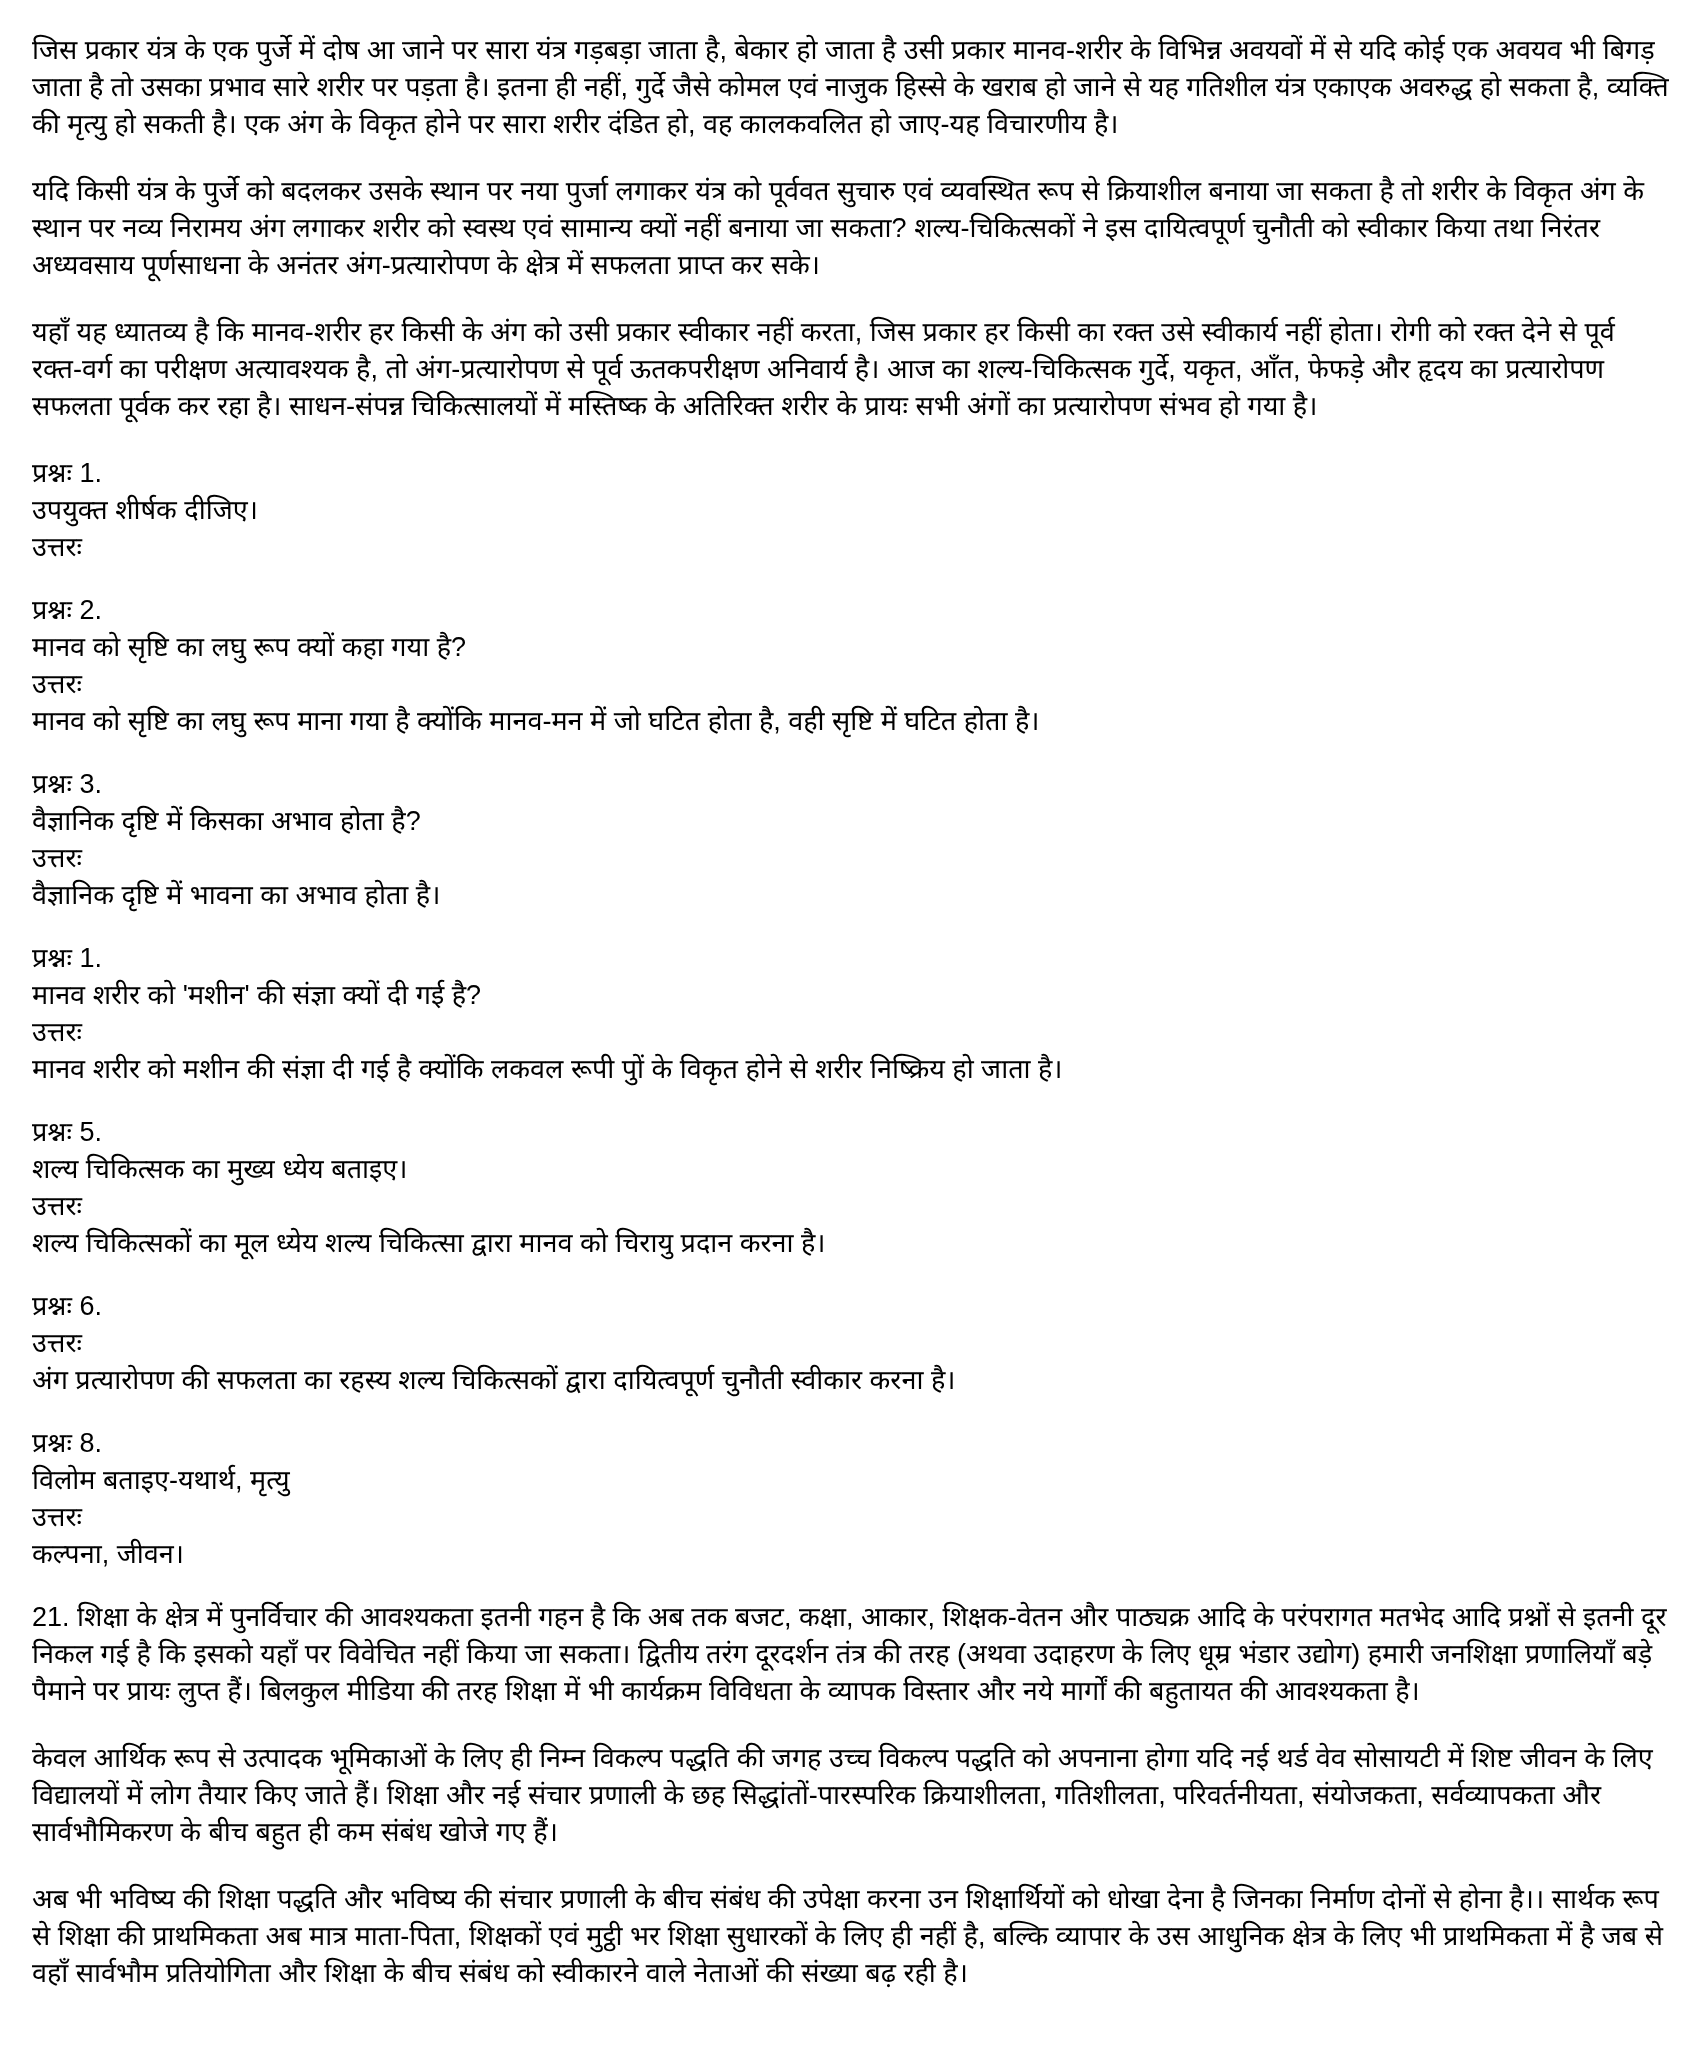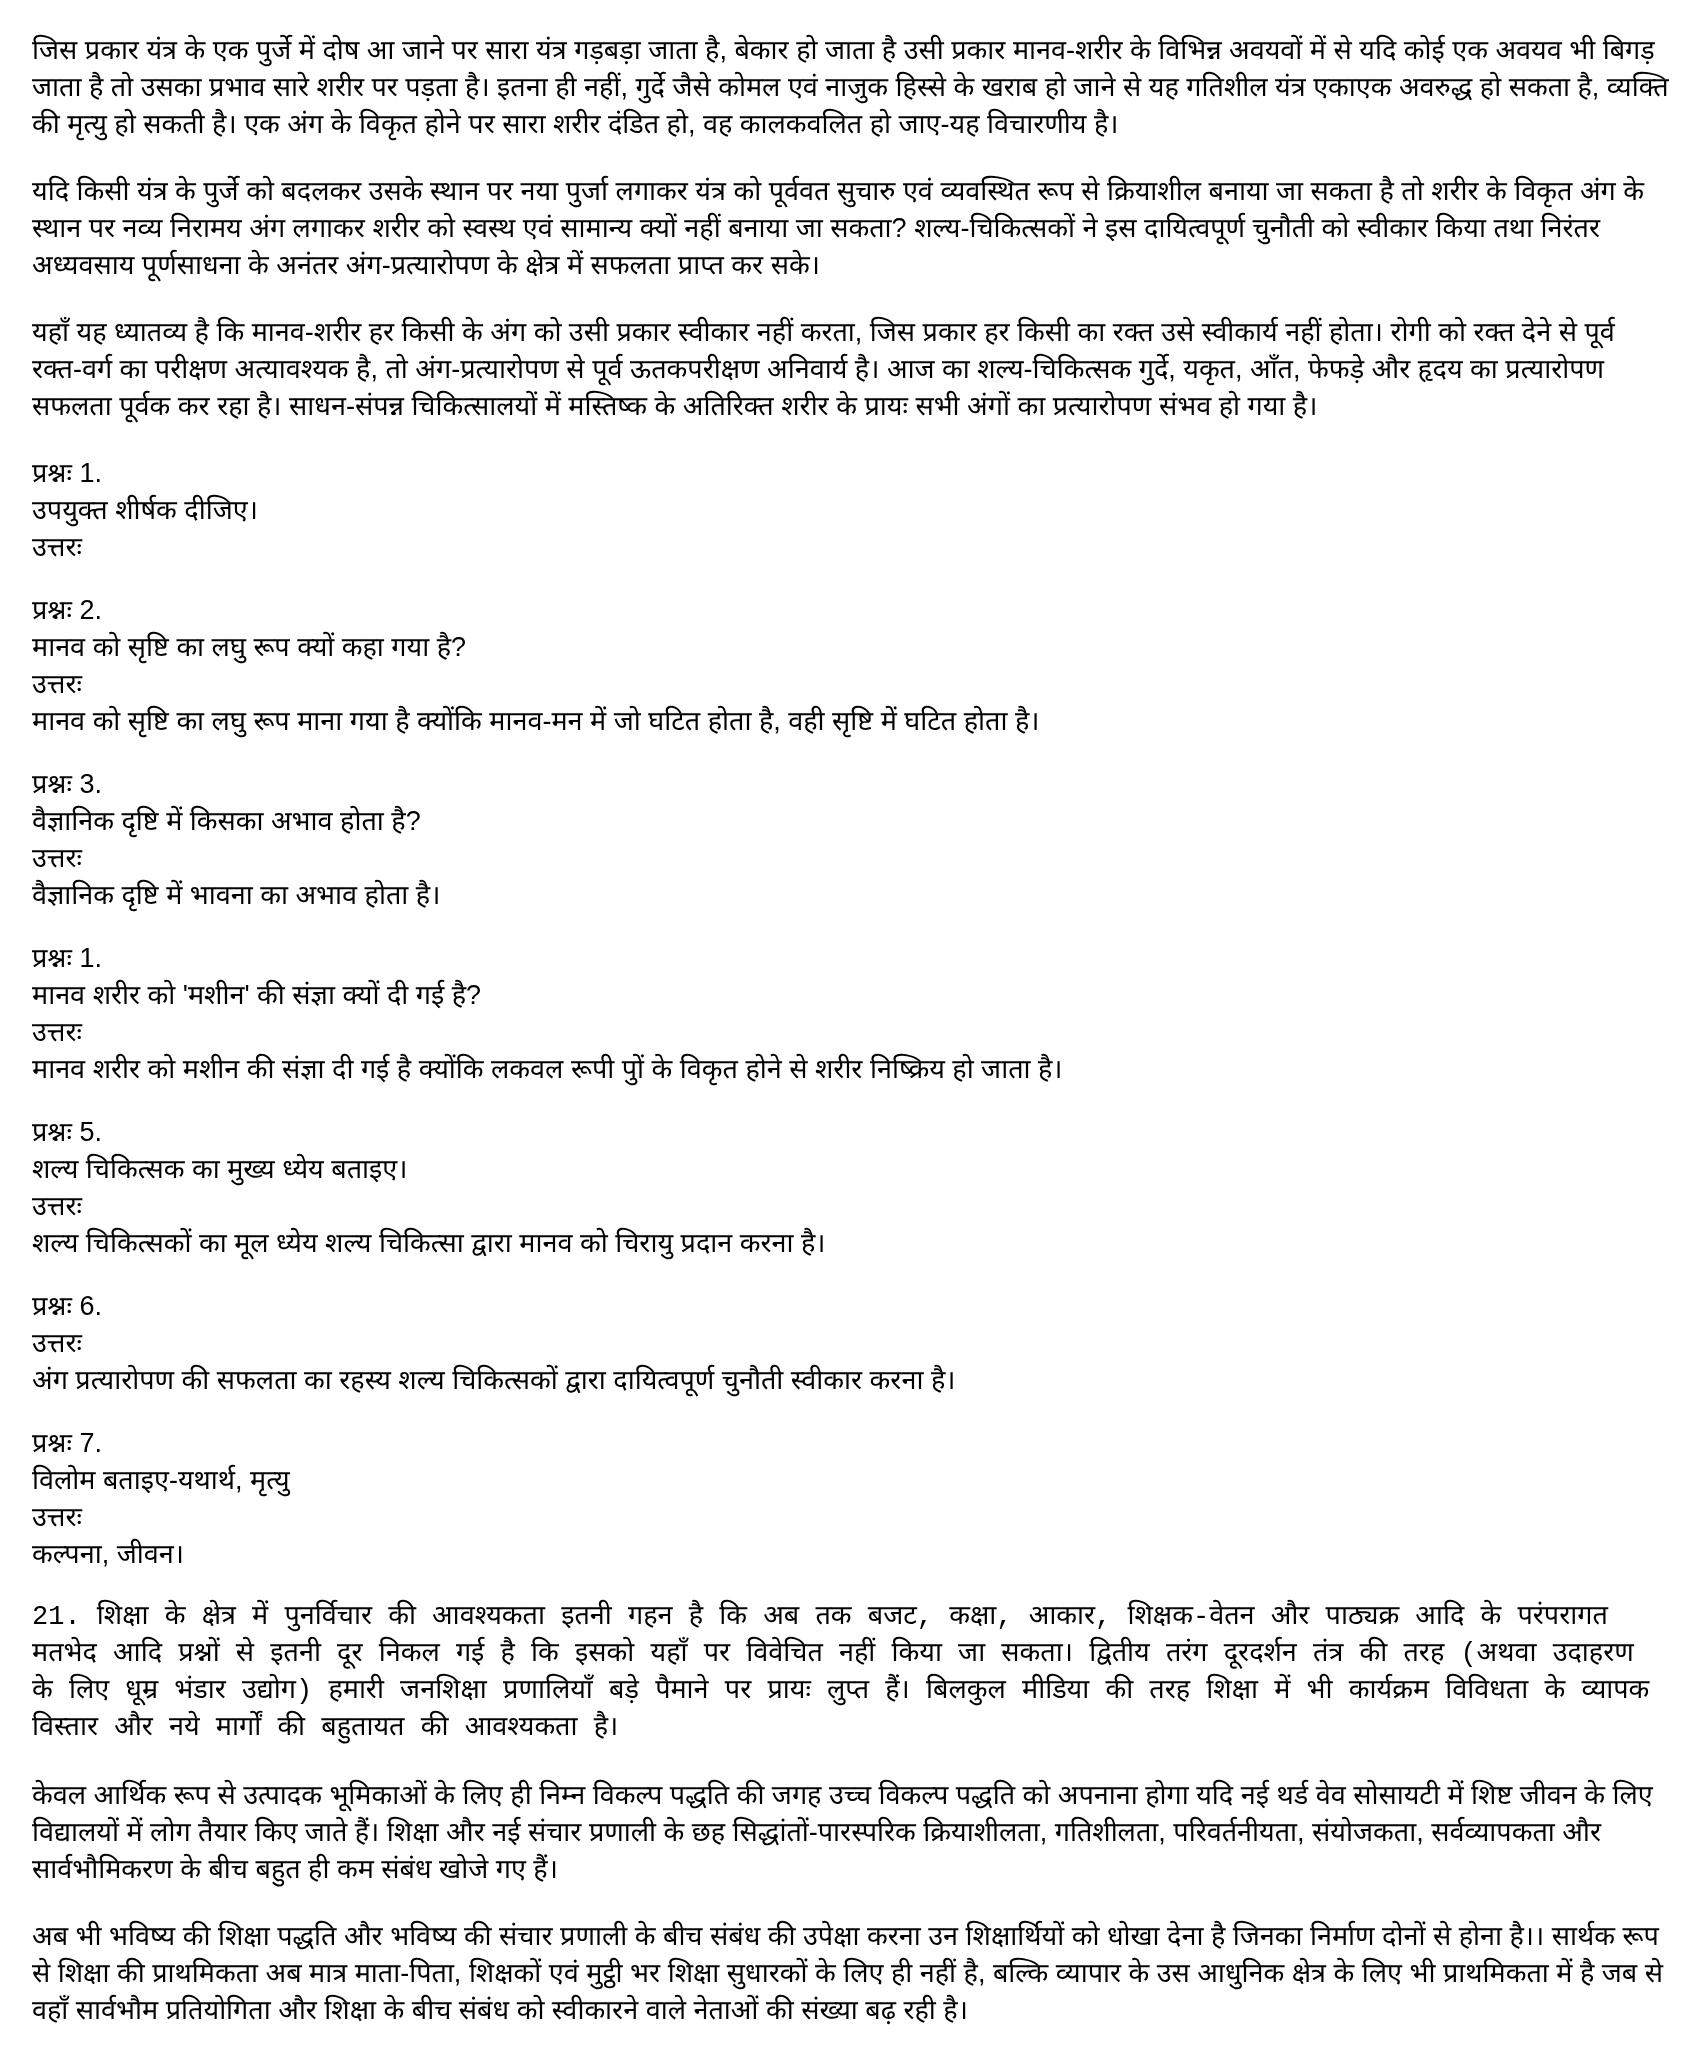--- a/index.html
+++ b/index.html
@@ -23,21 +23,20 @@
     text-align: left;
   }
   .qa-block {
     margin: 0 0 26px 0;
   }
   .qa-block > div {
     margin: 0;
   }
   .numbered-passage {
     margin: 0 0 30px 0;
-    font-family: Liberation Mono, monospace;
   }
 </style>
 </head>
 <body>
 
 <div class="page">
 
   <p class="para">जिस प्रकार यंत्र के एक पुर्जे में दोष आ जाने पर सारा यंत्र गड़बड़ा जाता है, बेकार हो जाता है उसी प्रकार मानव-शरीर के विभिन्न अवयवों में से यदि कोई एक अवयव भी बिगड़ जाता है तो उसका प्रभाव सारे शरीर पर पड़ता है। इतना ही नहीं, गुर्दे जैसे कोमल एवं नाजुक हिस्से के खराब हो जाने से यह गतिशील यंत्र एकाएक अवरुद्ध हो सकता है, व्यक्ति की मृत्यु हो सकती है। एक अंग के विकृत होने पर सारा शरीर दंडित हो, वह कालकवलित हो जाए-यह विचारणीय है।</p>
   <p class="para">यदि किसी यंत्र के पुर्जे को बदलकर उसके स्थान पर नया पुर्जा लगाकर यंत्र को पूर्ववत सुचारु एवं व्यवस्थित रूप से क्रियाशील बनाया जा सकता है तो शरीर के विकृत अंग के स्थान पर नव्य निरामय अंग लगाकर शरीर को स्वस्थ एवं सामान्य क्यों नहीं बनाया जा सकता? शल्य-चिकित्सकों ने इस दायित्वपूर्ण चुनौती को स्वीकार किया तथा निरंतर अध्यवसाय पूर्णसाधना के अनंतर अंग-प्रत्यारोपण के क्षेत्र में सफलता प्राप्त कर सके।</p>
   <p class="para">यहाँ यह ध्यातव्य है कि मानव-शरीर हर किसी के अंग को उसी प्रकार स्वीकार नहीं करता, जिस प्रकार हर किसी का रक्त उसे स्वीकार्य नहीं होता। रोगी को रक्त देने से पूर्व रक्त-वर्ग का परीक्षण अत्यावश्यक है, तो अंग-प्रत्यारोपण से पूर्व ऊतकपरीक्षण अनिवार्य है। आज का शल्य-चिकित्सक गुर्दे, यकृत, आँत, फेफड़े और हृदय का प्रत्यारोपण सफलता पूर्वक कर रहा है। साधन-संपन्न चिकित्सालयों में मस्तिष्क के अतिरिक्त शरीर के प्रायः सभी अंगों का प्रत्यारोपण संभव हो गया है।</p>
@@ -76,21 +75,21 @@
     <div>शल्य चिकित्सकों का मूल ध्येय शल्य चिकित्सा द्वारा मानव को चिरायु प्रदान करना है।</div>
   </div>
 
   <div class="qa-block">
     <div>प्रश्नः 6.</div>
     <div>उत्तरः</div>
     <div>अंग प्रत्यारोपण की सफलता का रहस्य शल्य चिकित्सकों द्वारा दायित्वपूर्ण चुनौती स्वीकार करना है।</div>
   </div>
 
   <div class="qa-block">
-    <div>प्रश्नः 7.</div>
+    <div>प्रश्नः 8.</div>
     <div>विलोम बताइए-यथार्थ, मृत्यु</div>
     <div>उत्तरः</div>
     <div>कल्पना, जीवन।</div>
   </div>
 
   <p class="para numbered-passage">21. शिक्षा के क्षेत्र में पुनर्विचार की आवश्यकता इतनी गहन है कि अब तक बजट, कक्षा, आकार, शिक्षक-वेतन और पाठ्यक्र आदि के परंपरागत मतभेद आदि प्रश्नों से इतनी दूर निकल गई है कि इसको यहाँ पर विवेचित नहीं किया जा सकता। द्वितीय तरंग दूरदर्शन तंत्र की तरह (अथवा उदाहरण के लिए धूम्र भंडार उद्योग) हमारी जनशिक्षा प्रणालियाँ बड़े पैमाने पर प्रायः लुप्त हैं। बिलकुल मीडिया की तरह शिक्षा में भी कार्यक्रम विविधता के व्यापक विस्तार और नये मार्गों की बहुतायत की आवश्यकता है।</p>
   <p class="para">केवल आर्थिक रूप से उत्पादक भूमिकाओं के लिए ही निम्न विकल्प पद्धति की जगह उच्च विकल्प पद्धति को अपनाना होगा यदि नई थर्ड वेव सोसायटी में शिष्ट जीवन के लिए विद्यालयों में लोग तैयार किए जाते हैं। शिक्षा और नई संचार प्रणाली के छह सिद्धांतों-पारस्परिक क्रियाशीलता, गतिशीलता, परिवर्तनीयता, संयोजकता, सर्वव्यापकता और सार्वभौमिकरण के बीच बहुत ही कम संबंध खोजे गए हैं।</p>
   <p class="para">अब भी भविष्य की शिक्षा पद्धति और भविष्य की संचार प्रणाली के बीच संबंध की उपेक्षा करना उन शिक्षार्थियों को धोखा देना है जिनका निर्माण दोनों से होना है।। सार्थक रूप से शिक्षा की प्राथमिकता अब मात्र माता-पिता, शिक्षकों एवं मुट्ठी भर शिक्षा सुधारकों के लिए ही नहीं है, बल्कि व्यापार के उस आधुनिक क्षेत्र के लिए भी प्राथमिकता में है जब से वहाँ सार्वभौम प्रतियोगिता और शिक्षा के बीच संबंध को स्वीकारने वाले नेताओं की संख्या बढ़ रही है।</p>
 
 </div>

